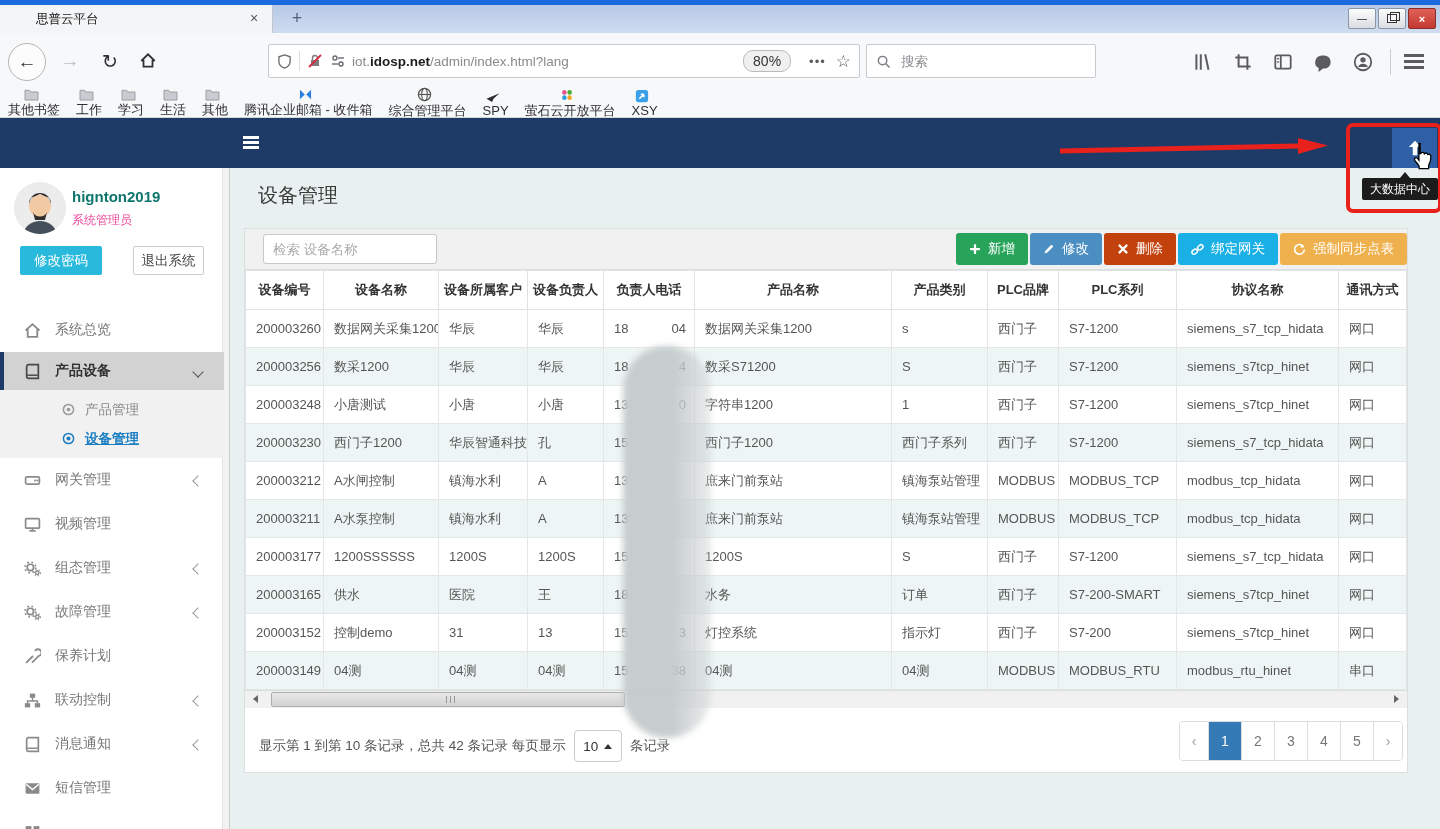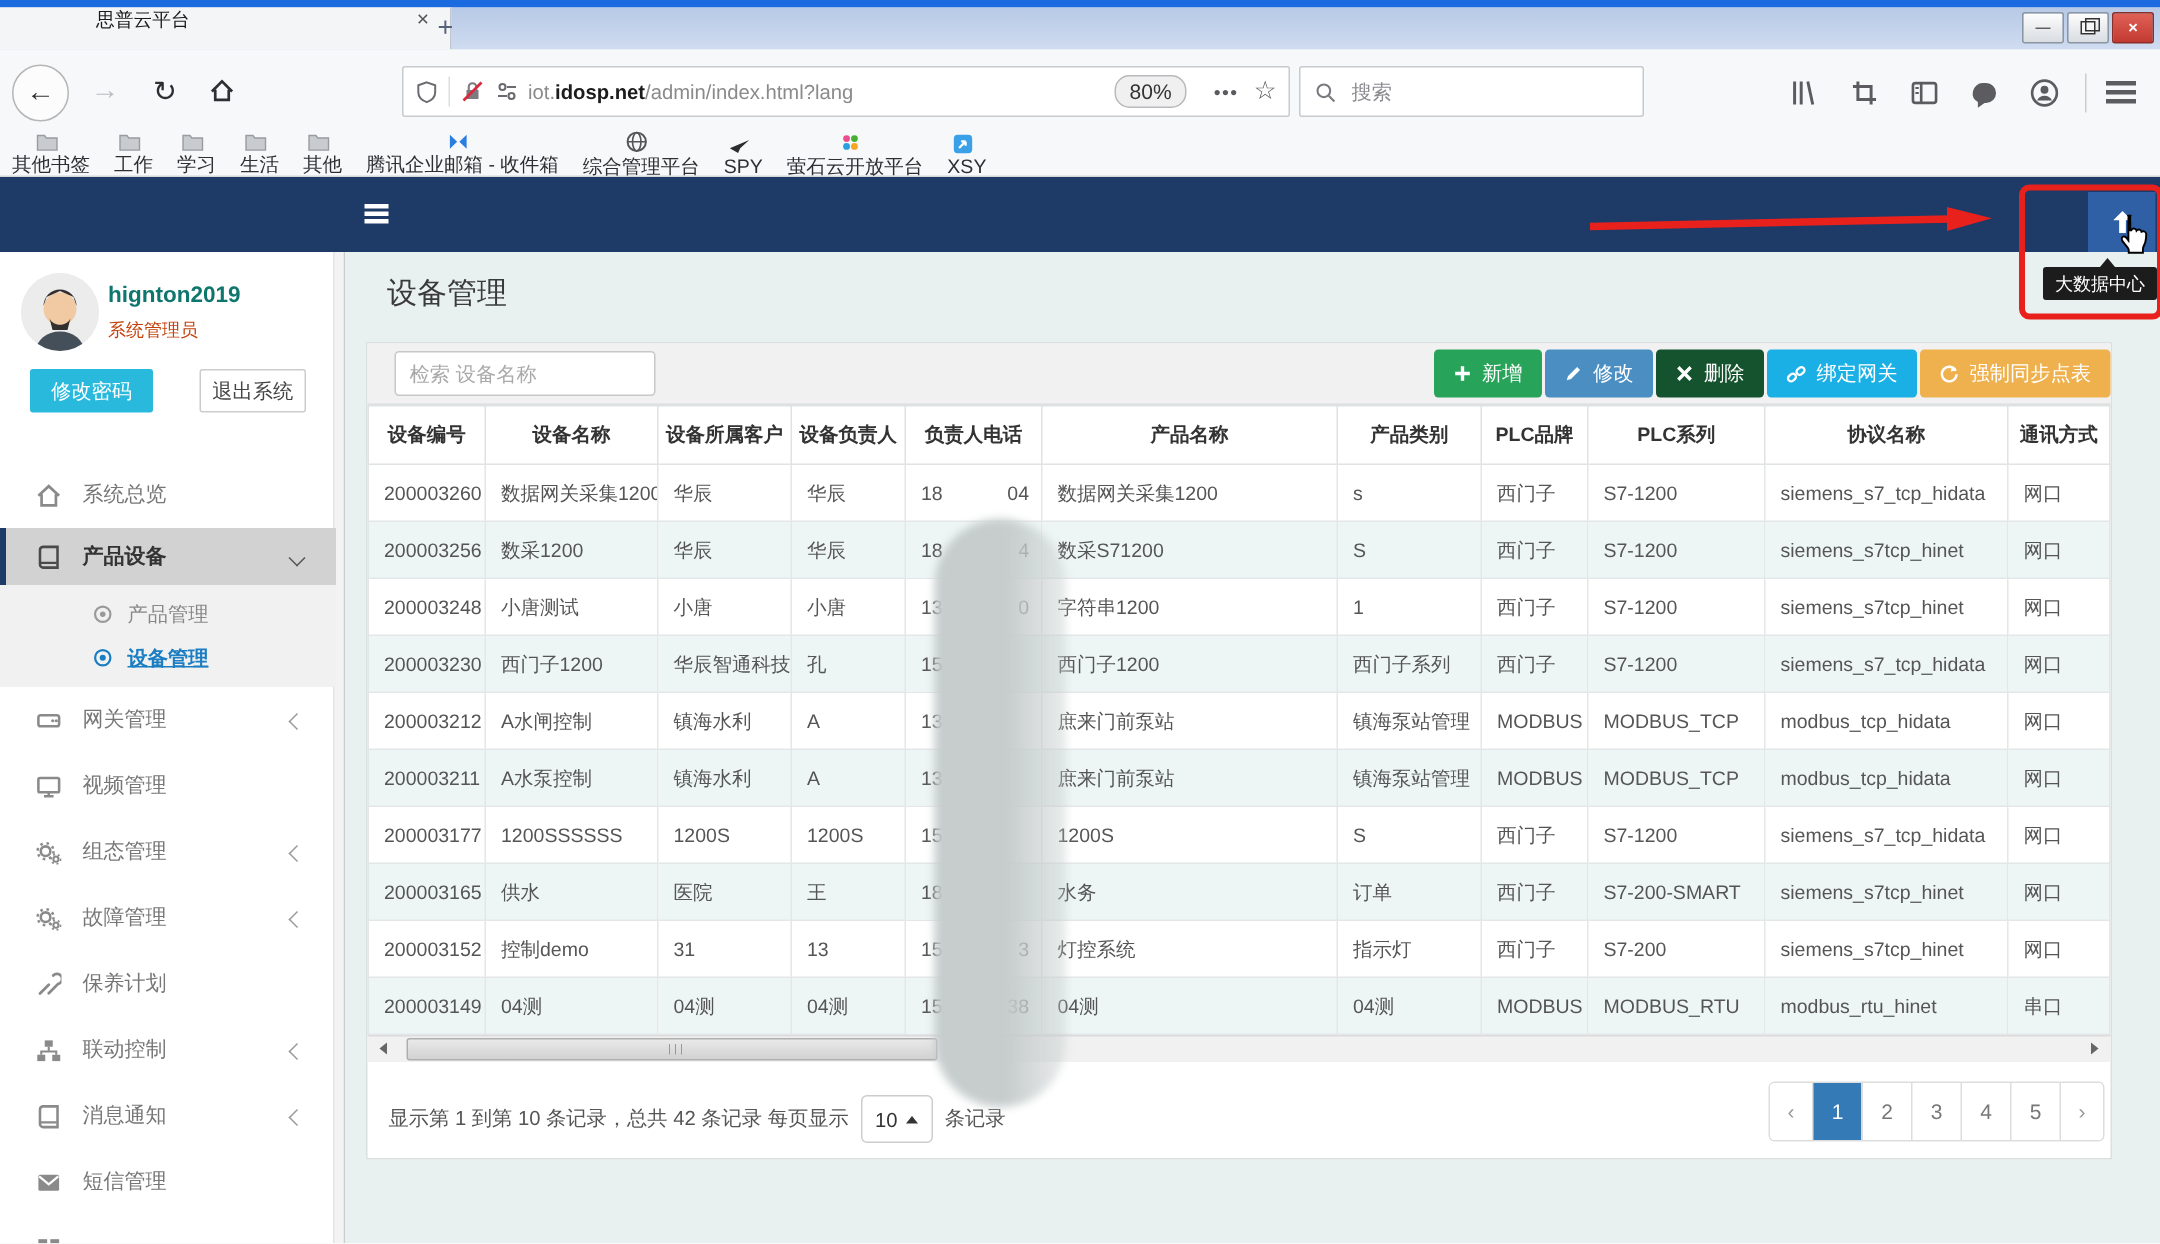--- a/index.html
+++ b/index.html
@@ -4,21 +4,21 @@
 <style>
   html,body{margin:0;padding:0;}
   .screen{position:relative;width:1440px;height:829px;overflow:hidden;
     background:#e9f1f0;font-family:"Liberation Sans","DejaVu Sans",sans-serif;
     -webkit-font-smoothing:antialiased;}
   
   .titlestrip{position:absolute;left:0;top:0;width:1440px;height:5px;background:#1b6ae0;}
   .tabbar{position:absolute;left:0;top:5px;width:1440px;height:28px;
     background:linear-gradient(180deg,#b7c9e6,#cfdcf0);}
   .tab{position:absolute;left:0;top:0;width:272px;height:28px;background:#f4f5f6;
-    border-right:1px solid #bfc6cf;display:flex;align-items:flex-start;padding-left:28px;}
+    border-right:1px solid #bfc6cf;display:flex;align-items:center;}
   .tab-title{margin-left:36px;font-size:12.5px;color:#1a1a1a;flex:1;}
   .tab-close{width:16px;height:16px;margin-right:10px;color:#555;font-size:14px;line-height:15px;text-align:center;cursor:default;}
   .newtab{position:absolute;left:282px;top:0;width:30px;height:28px;color:#55637a;
     font-size:18px;line-height:26px;text-align:center;}
   .winbtns{position:absolute;right:4px;top:3px;display:flex;gap:2px;}
   .winbtn{width:26px;height:19px;border:1px solid #8a96a3;border-radius:2px;
     background:linear-gradient(180deg,#fdfdfd,#d9dde2);display:flex;align-items:center;justify-content:center;
     font-size:10px;color:#222;}
   .winbtn.close{background:linear-gradient(180deg,#e06157,#c23a31);border-color:#8c2e28;color:#fff;font-size:11px;font-weight:bold;}
   .glyph-restore{width:8px;height:7px;border:1px solid #333;position:relative;background:#f6f6f6;}
@@ -61,21 +61,21 @@
   .side-toggle b,.side-toggle b:before,.side-toggle b:after{display:block;content:"";width:16px;height:2.5px;background:#fff;position:absolute;}
   .side-toggle b{top:5px;} .side-toggle b:before{top:-5px;} .side-toggle b:after{top:5px;}
   .bigdata-btn{position:absolute;left:1392px;top:10px;width:45px;height:40px;background:#2f5fa4;
     display:flex;align-items:center;justify-content:center;}
   
   .sidebar{position:absolute;left:0;top:50px;width:230px;height:661px;background:#fff;
     border-right:1px solid #c9cdd0;box-sizing:border-box;overflow:hidden;}
   .side-scroll{position:absolute;right:0;top:0;width:6px;height:100%;background:#f3f3f3;border-left:1px solid #e4e4e4;}
   .avatar{position:absolute;left:14px;top:14px;width:52px;height:52px;border-radius:50%;overflow:hidden;background:#e9e9ea;}
   .user-name{position:absolute;left:72px;top:20px;font-size:15px;font-weight:bold;color:#0f766e;}
-  .user-role{position:absolute;left:72px;top:44px;font-size:12px;color:#c2410c;}
+  .user-role{position:absolute;left:72px;top:44px;font-size:12px;color:#ec4899;}
   .btn-pass{position:absolute;left:20px;top:78px;width:82px;height:29px;background:#29b9dd;color:#fff;
     font-size:13.5px;border:none;border-radius:2px;display:flex;align-items:center;justify-content:center;}
   .btn-logout{position:absolute;left:133px;top:78px;width:71px;height:29px;background:#fff;color:#444;
     font-size:13.5px;border:1px solid #ccc;border-radius:2px;display:flex;align-items:center;justify-content:center;box-sizing:border-box;}
   .menu{position:absolute;left:0;top:140px;width:224px;}
   .mi{height:44px;display:flex;align-items:center;padding-left:24px;font-size:14px;color:#777;position:relative;}
   .mi .ico{width:17px;height:17px;margin-right:14px;color:#8a8a8a;flex:none;}
   .mi.active-parent{height:38px;background:#d2d2d2;border-left:4px solid #1e3a66;padding-left:20px;
     color:#333;font-weight:bold;}
   .mi.active-parent .ico{color:#4a4a4a;}
@@ -94,21 +94,21 @@
   .card-toolbar{height:40px;background:#f1f1f2;border-bottom:1px solid #dcdfdf;position:relative;text-decoration:underline;}
   .dev-search{position:absolute;left:18px;top:5px;width:174px;height:30px;border:1px solid #c8c8c8;border-radius:3px;
     box-sizing:border-box;font-size:13.5px;padding:0 9px;font-family:inherit;color:#333;}
   .dev-search::placeholder{color:#aaa;}
   .actions{position:absolute;right:0px;top:4px;display:flex;gap:2px;}
   .abtn{height:32px;border:none;border-radius:3px;color:#fff;font-size:13.5px;padding:0 13px;
     display:flex;align-items:center;font-family:inherit;}
   .abtn svg{margin-right:7px;}
   .abtn.add{background:#28a45a;}
   .abtn.edit{background:#4b8fc2;}
-  .abtn.del{background:#14532d;align-items:center;}
+  .abtn.del{background:#c2410c;align-items:center;}
   .abtn.bind{background:#1ab0e6;}
   .abtn.sync{background:#efb14e;}
   .tablewrap{position:relative;}
   table.devices{width:100%;border-collapse:collapse;table-layout:fixed;}
   table.devices th{height:38px;font-size:13px;color:#333;font-weight:bold;text-align:center;
     border:1px solid #e0e3e3;background:#fff;padding:0 2px;}
   table.devices td{height:37px;font-size:13px;color:#555;text-align:left;padding:0 4px 0 10px;
     border:1px solid #e4e7e7;white-space:nowrap;overflow:hidden;}
   table.devices tbody tr:nth-child(even) td{background:#eef6f5;}
   td.phone{position:relative;}

